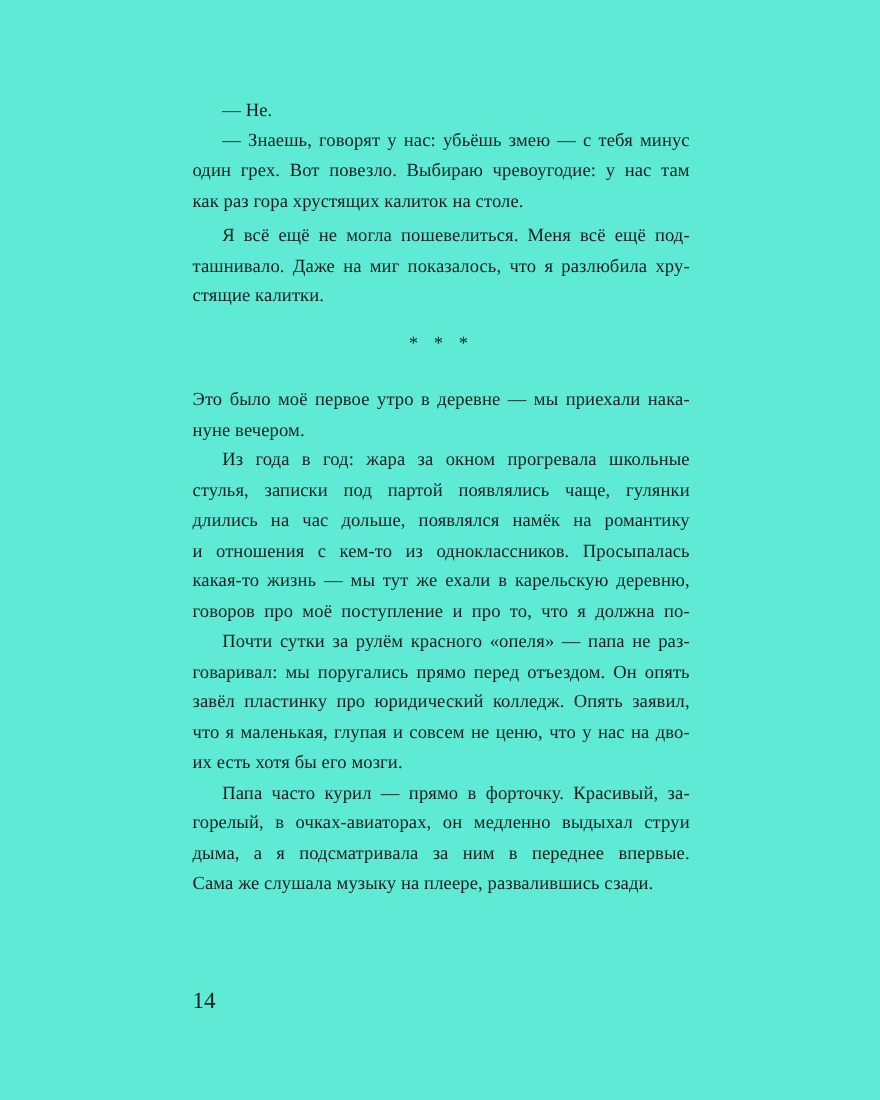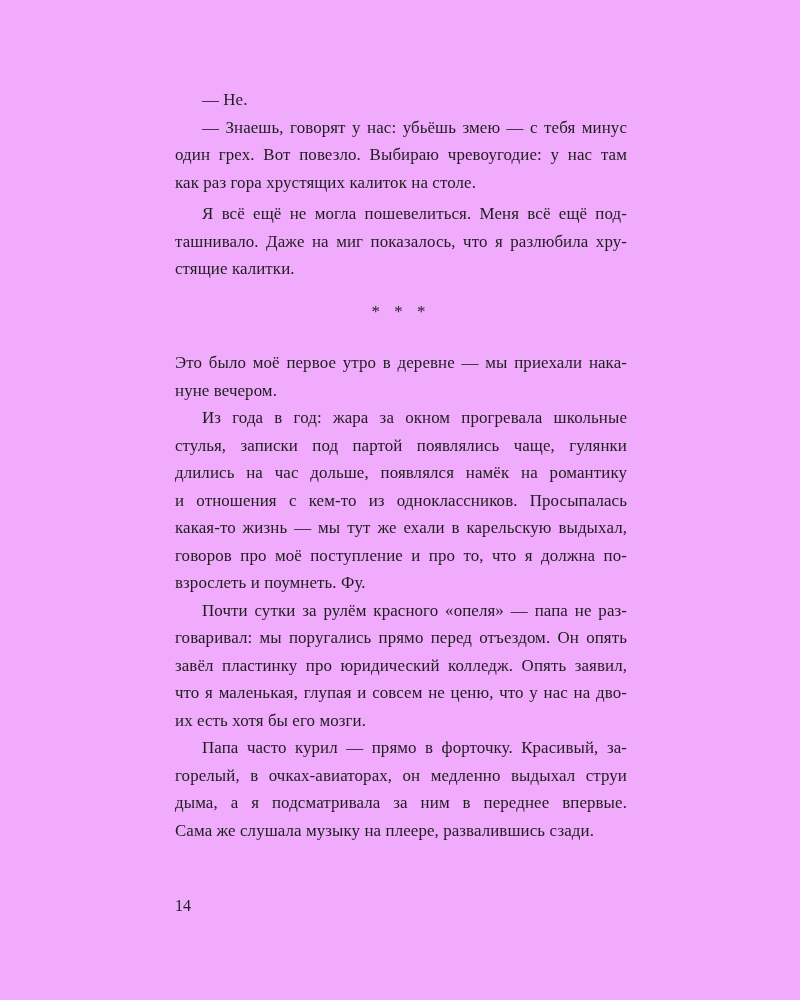--- a/index.html
+++ b/index.html
@@ -4,21 +4,21 @@
 <style>
   html, body {
     margin: 0;
     padding: 0;
     background: #ffffff;
   }
   .page {
     position: relative;
     width: 800px;
     height: 1000px;
-    background: #f0abfc;
+    background: #5eead4;
     overflow: hidden;
     font-family: "Liberation Serif", "DejaVu Serif", serif;
     color: #1d1d1d;
   }
   .text-block {
     position: absolute;
     left: 175px;
     top: 86px;
     width: 452px;
     font-size: 16.9px;
@@ -42,21 +42,21 @@
     text-align: center;
     text-align-last: center;
     letter-spacing: 5px;
     margin: 15px 0 24px 0;
     font-size: 16.9px;
   }
   .page-number {
     position: absolute;
     left: 175px;
     top: 897px;
-    font-size: 16px;
+    font-size: 21px;
     color: #1d1d1d;
   }
 </style>
 </head>
 <body>
 
 <div class="page">
   <div class="text-block" id="text-block">
       <div class="para">
         <div class="line last indent">— Не.</div>
@@ -74,23 +74,22 @@
       <div class="separator">* * *</div>
       <div class="para">
         <div class="line">Это было моё первое утро в деревне — мы приехали нака-</div>
         <div class="line last">нуне вечером.</div>
       </div>
       <div class="para">
         <div class="line indent">Из года в год: жара за окном прогревала школьные</div>
         <div class="line">стулья, записки под партой появлялись чаще, гулянки</div>
         <div class="line">длились на час дольше, появлялся намёк на романтику</div>
         <div class="line">и отношения с кем-то из одноклассников. Просыпалась</div>
-        <div class="line">какая-то жизнь — мы тут же ехали в карельскую выдыхал,</div>
+        <div class="line">какая-то жизнь — мы тут же ехали в карельскую деревню,</div>
         <div class="line">говоров про моё поступление и про то, что я должна по-</div>
-        <div class="line last">взрослеть и поумнеть. Фу.</div>
       </div>
       <div class="para">
         <div class="line indent">Почти сутки за рулём красного «опеля» — папа не раз-</div>
         <div class="line">говаривал: мы поругались прямо перед отъездом. Он опять</div>
         <div class="line">завёл пластинку про юридический колледж. Опять заявил,</div>
         <div class="line">что я маленькая, глупая и совсем не ценю, что у нас на дво-</div>
         <div class="line last">их есть хотя бы его мозги.</div>
       </div>
       <div class="para">
         <div class="line indent">Папа часто курил — прямо в форточку. Красивый, за-</div>

